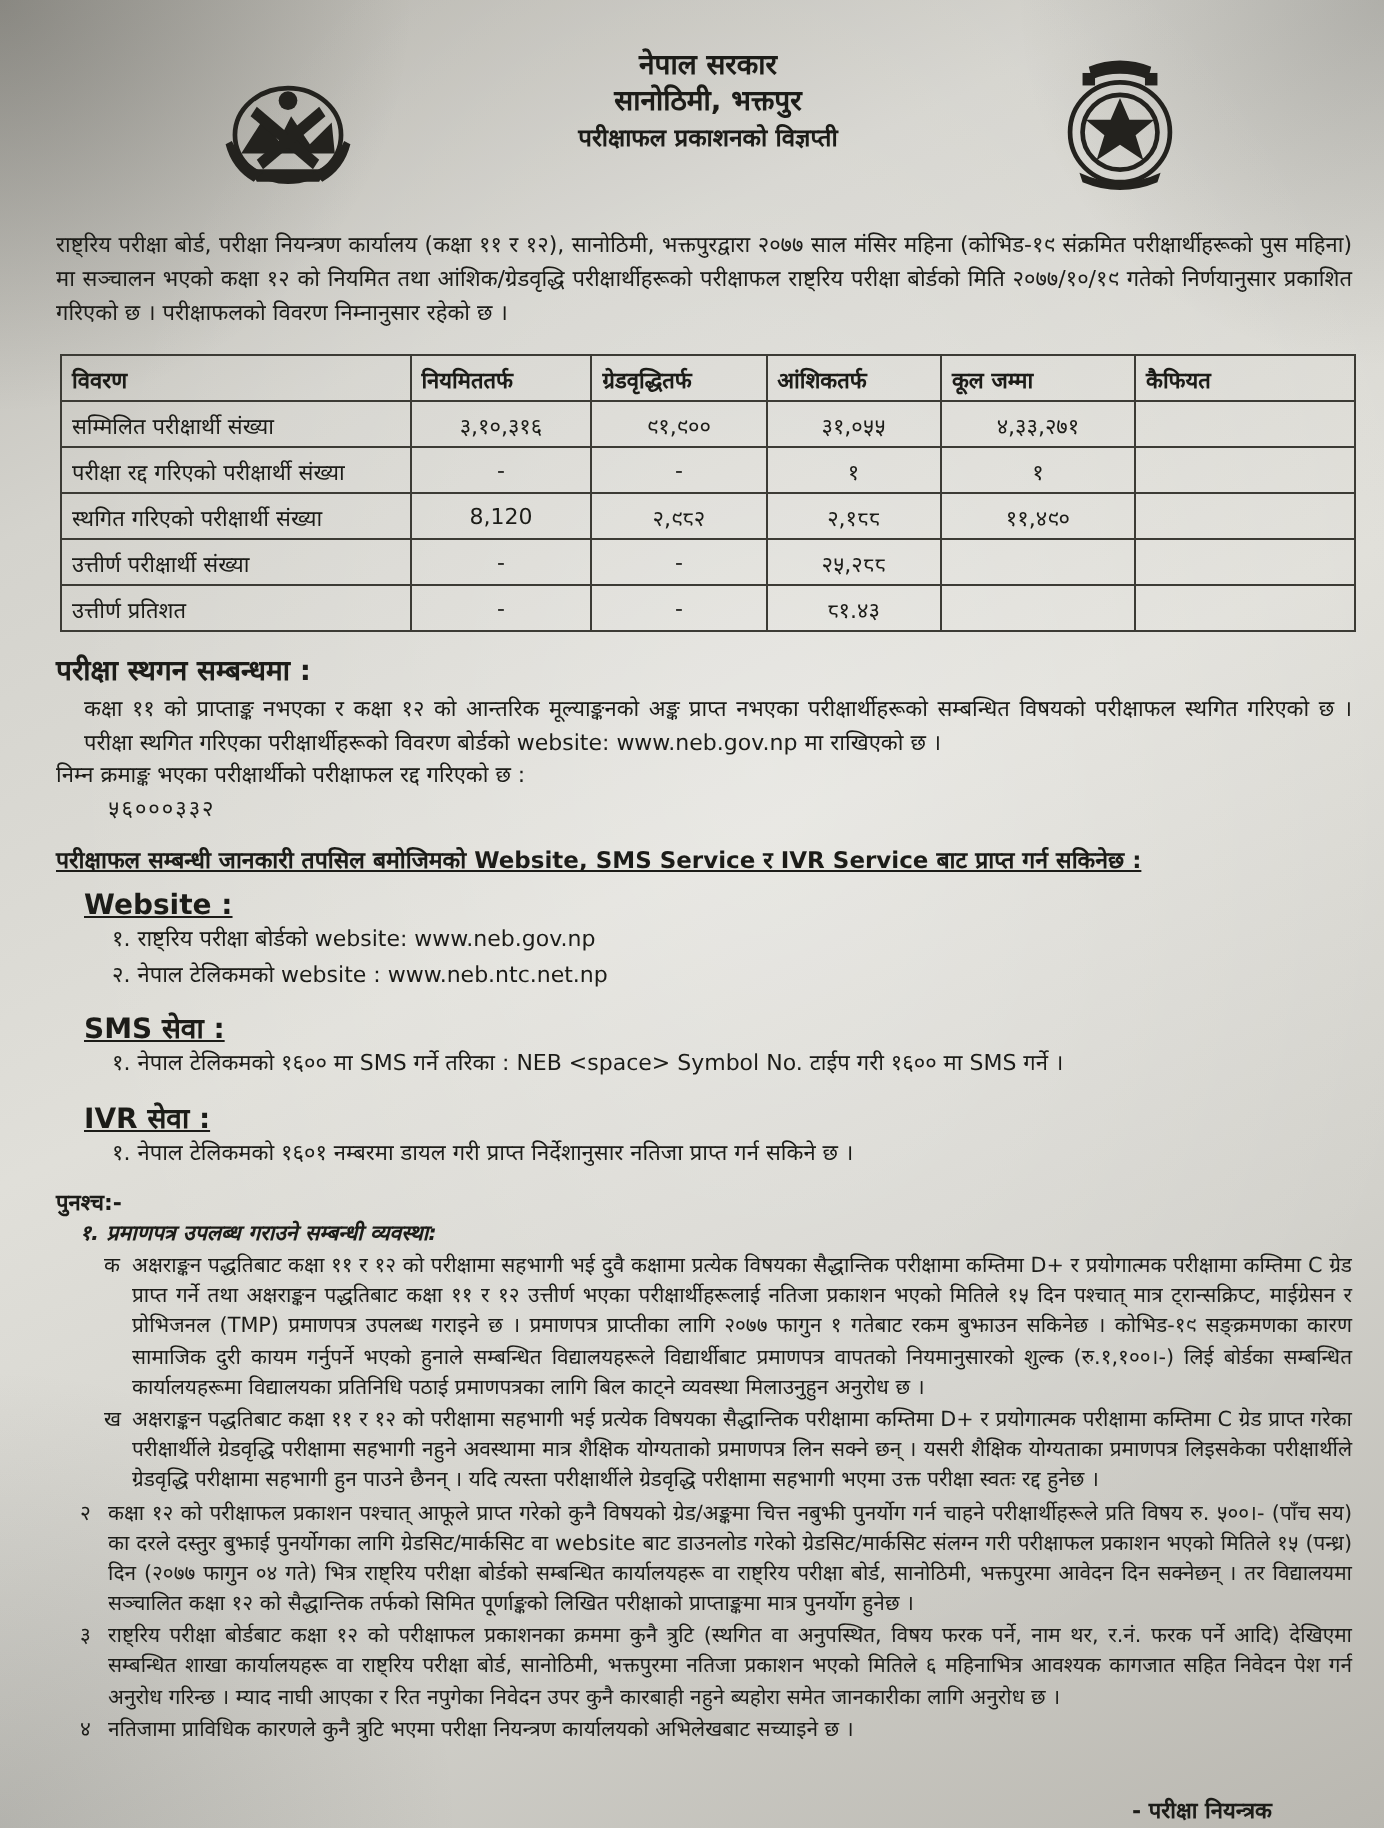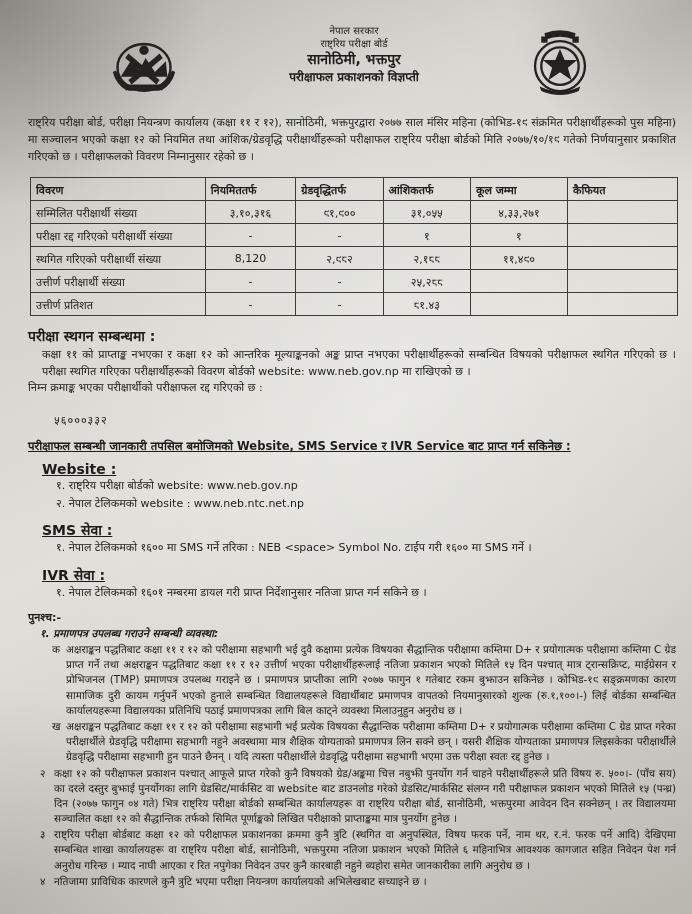--- a/index.html
+++ b/index.html
@@ -18,41 +18,41 @@
       radial-gradient(circle at 0% 100%, rgba(40,40,36,0.18), rgba(40,40,36,0) 20%),
       radial-gradient(ellipse at 55% 42%, rgba(255,255,255,0.30), rgba(255,255,255,0) 65%),
       linear-gradient(155deg,#b3b1aa 0%,#d4d3cd 22%,#e0dfd9 48%,#d2d1cb 74%,#b9b7b0 100%);
   }
   
   .hdr{display:flex;align-items:flex-start;justify-content:center;position:relative;}
   .logo{width:78px;height:78px;flex:0 0 auto;}
   .logo.left{margin-top:6px;margin-right:6px;}
   .logo.right{margin-top:0;margin-left:2px;}
   .hdr-center{text-align:center;width:330px;line-height:1.3;}
-  .hdr-line1,.hdr-line2{font-size:10px;font-weight:normal;}
+  .hdr-line1,.hdr-line2{font-size:14px;font-weight:bold;}
   .hdr-line3{font-size:14px;font-weight:bold;}
   .notice-title{font-size:12px;font-weight:bold;margin-top:2px;}
   
   .intro{font-size:11px;line-height:1.55;text-align:justify;margin-top:6px;}
   
   table.results{border-collapse:collapse;width:648px;margin:12px auto 10px 2px;font-size:11px;}
   table.results th,table.results td{
     border:1.4px solid #3c3b35;padding:2px 5px;height:18px;
   }
   table.results th{font-weight:bold;text-align:left;}
   td.lbl{text-align:left;}
   td.num{text-align:center;}
   .c-desc{width:27%;} .c-reg{width:14%;} .c-grade{width:13.5%;}
   .c-part{width:13.5%;} .c-total{width:15%;} .c-rem{width:17%;}
   
   .sec{margin-top:7px;font-size:11px;line-height:1.5;}
   .sec-h{font-weight:bold;font-size:14px;}
   .sec-h.u{text-decoration:underline;}
   .indent1{margin-left:14px;text-align:justify;}
-  .mono-num{margin-left:26px;letter-spacing:1px;margin-top:16px;}
+  .mono-num{margin-left:26px;letter-spacing:1px;}
   .info-h{font-weight:bold;font-size:11.5px;text-decoration:underline;margin-top:9px;}
   .svc{margin-top:8px;}
   .svc .sec-h{margin-left:14px;}
   .svc .item{margin-left:28px;font-size:11px;line-height:1.6;}
   
   .ps{margin-top:8px;font-size:10.4px;line-height:1.46;}
   .ps-h{font-weight:bold;font-size:11px;}
   .ps-item1h{font-weight:bold;margin-left:12px;font-size:10.6px;font-style:italic;}
   .hang{display:flex;margin-left:12px;margin-top:1px;}
   .hang.deep{margin-left:24px;}
@@ -78,21 +78,20 @@
           <path d="M70 30 L30 64 L34 70 L74 36 Z"></path>
           <circle cx="50" cy="26" r="6"></circle>
           <path d="M26 70 h48 l-4 8 h-40 Z"></path>
           <path d="M14 52 q6 14 20 20 l-6 6 q-14-8-18-24 Z"></path>
           <path d="M86 52 q-6 14 -20 20 l6 6 q14-8 18-24 Z"></path>
         </g>
       </svg>
     </span>
     <div class="hdr-center">
       <div class="hdr-line1">नेपाल सरकार</div>
-      <div class="hdr-line2">राष्ट्रिय परीक्षा बोर्ड</div>
       <div class="hdr-line3">सानोठिमी, भक्तपुर</div>
       <div class="notice-title">परीक्षाफल प्रकाशनको विज्ञप्ती</div>
     </div>
     <span class="logo right">
       <svg viewBox="0 0 100 100" width="78" height="78">
         <g fill="none" stroke="#23221e" stroke-width="3">
           <circle cx="50" cy="54" r="32"></circle>
           <circle cx="50" cy="54" r="24"></circle>
         </g>
         <g fill="#23221e">

